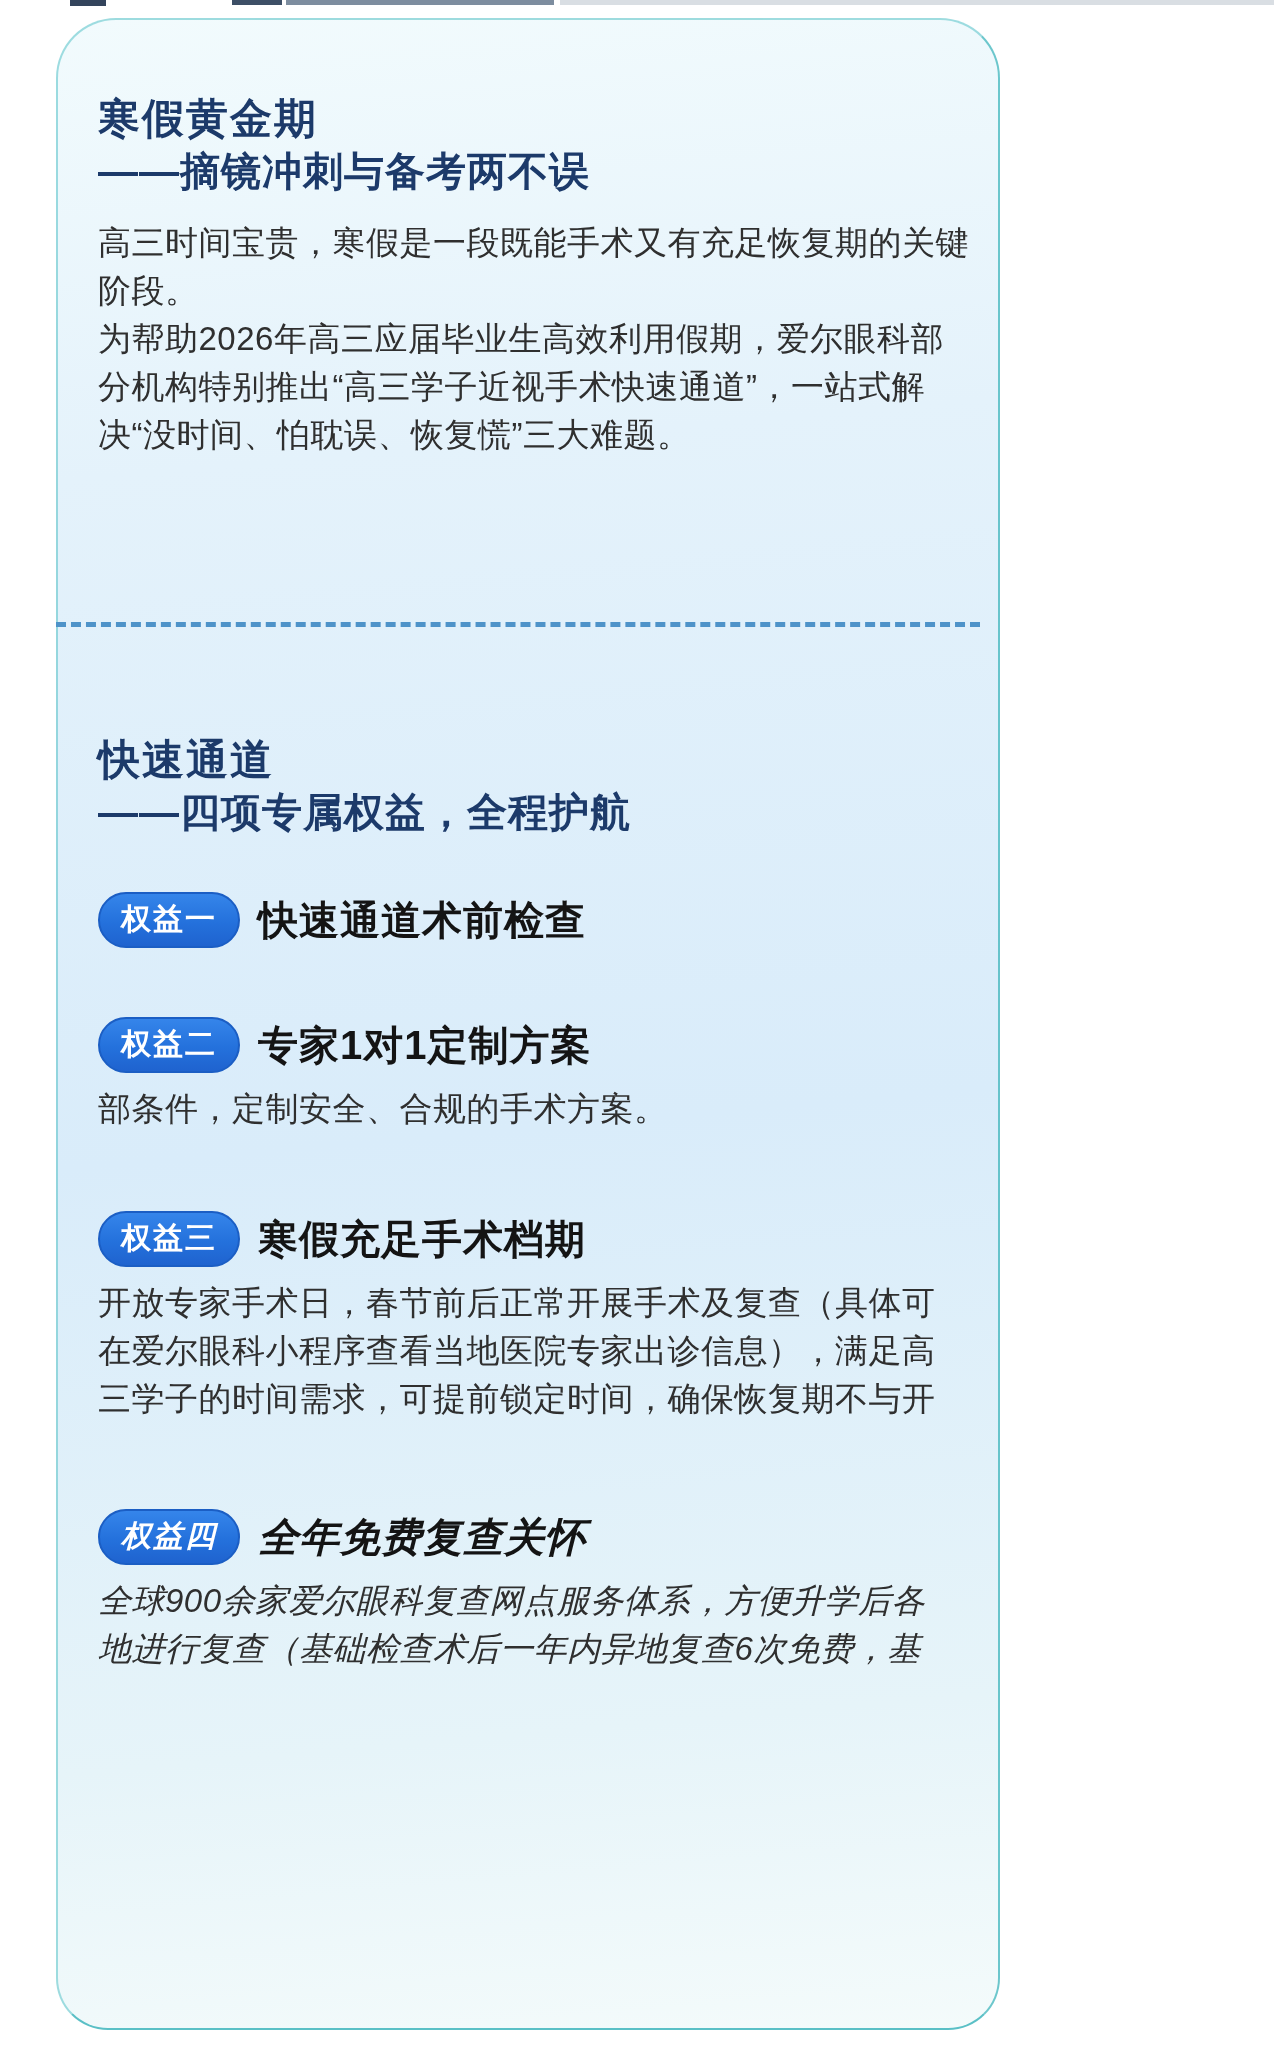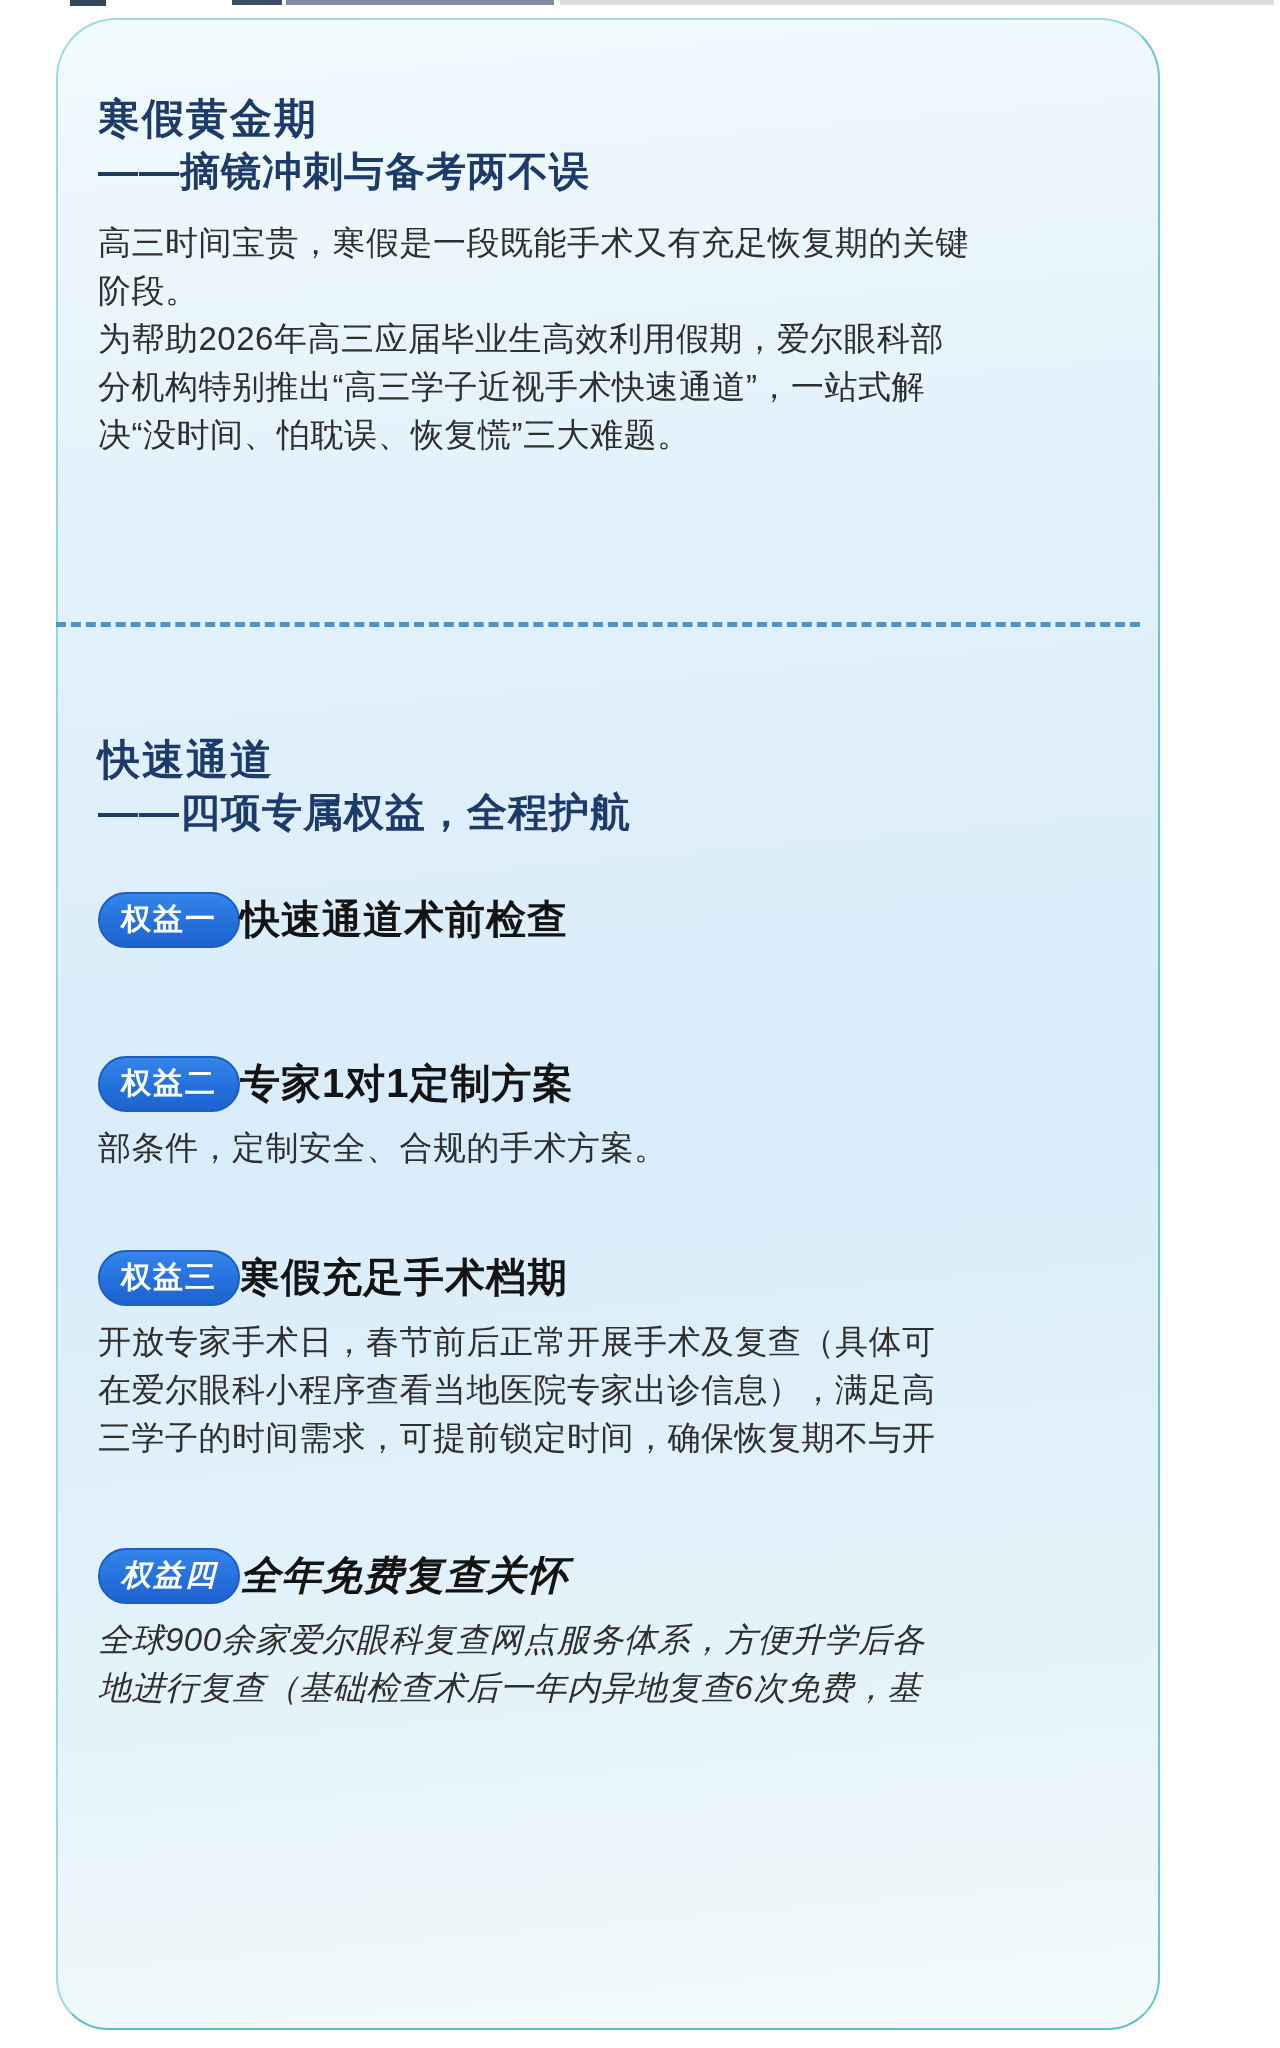--- a/index.html
+++ b/index.html
@@ -8,21 +8,21 @@
     background:#ffffff;
     font-family:"Liberation Sans","DejaVu Sans",sans-serif;
     overflow:hidden;
   }
   .remnant{position:absolute;top:0;}
   .r1{left:70px;width:36px;height:6px;background:#33445c;}
   .r2{left:232px;width:50px;height:5px;background:#3d4f66;}
   .r3{left:286px;width:268px;height:5px;background:#51677f;opacity:.75;}
   .r4{left:560px;width:714px;height:5px;background:#d9dee3;}
   .card{
-    position:absolute;left:56px;top:18px;width:1104px;height:2012px;
+    position:absolute;left:56px;top:18px;width:944px;height:2012px;
     box-sizing:border-box;
     border-radius:60px 60px 52px 52px;
     border:2px solid rgba(88,195,200,0.55);
     border-bottom-color:rgba(64,182,188,0.85);
     border-right-color:rgba(64,182,188,0.75);
     background:linear-gradient(175deg,#f2fbfd 0%,#e4f2fb 22%,#d9ecfa 55%,#e6f4f9 84%,#f4fbfb 100%);
     padding:72px 60px 0 40px;
   }
   .section-title{
     margin:0;color:var(--navy,#1c3a6a);
@@ -36,24 +36,24 @@
   .line{
     color:#2f2f2f;font-size:33px;line-height:48px;letter-spacing:0.5px;
     white-space:nowrap;
   }
   .divider{
     margin:163px -42px 0 -42px;height:0;
     border-top:5px dashed var(--divider-blue,#4e93c9);
   }
   .section2-head{margin-top:106px;}
   .benefit{margin-top:54px;}
-  .benefit.b2{margin-top:108px;}
+  .benefit.b2{margin-top:69px;}
   .benefit.b3{margin-top:78px;}
   .benefit.b4{margin-top:86px;font-style:italic;}
-  .benefit-header{display:flex;align-items:flex-start;}
+  .benefit-header{display:flex;align-items:flex-end;gap:18px;}
   .badge{
     display:inline-block;
     background:linear-gradient(180deg,#3585ea 0%,#2471dc 55%,#1f63cf 100%);
     border:2px solid #1b5ec4;
     color:#ffffff;font-size:30px;font-weight:700;
     padding:7px 21px 9px 21px;border-radius:32px;
     letter-spacing:2px;line-height:36px;
   }
   .benefit-title{
     color:#141414;font-size:40px;font-weight:700;letter-spacing:1px;

